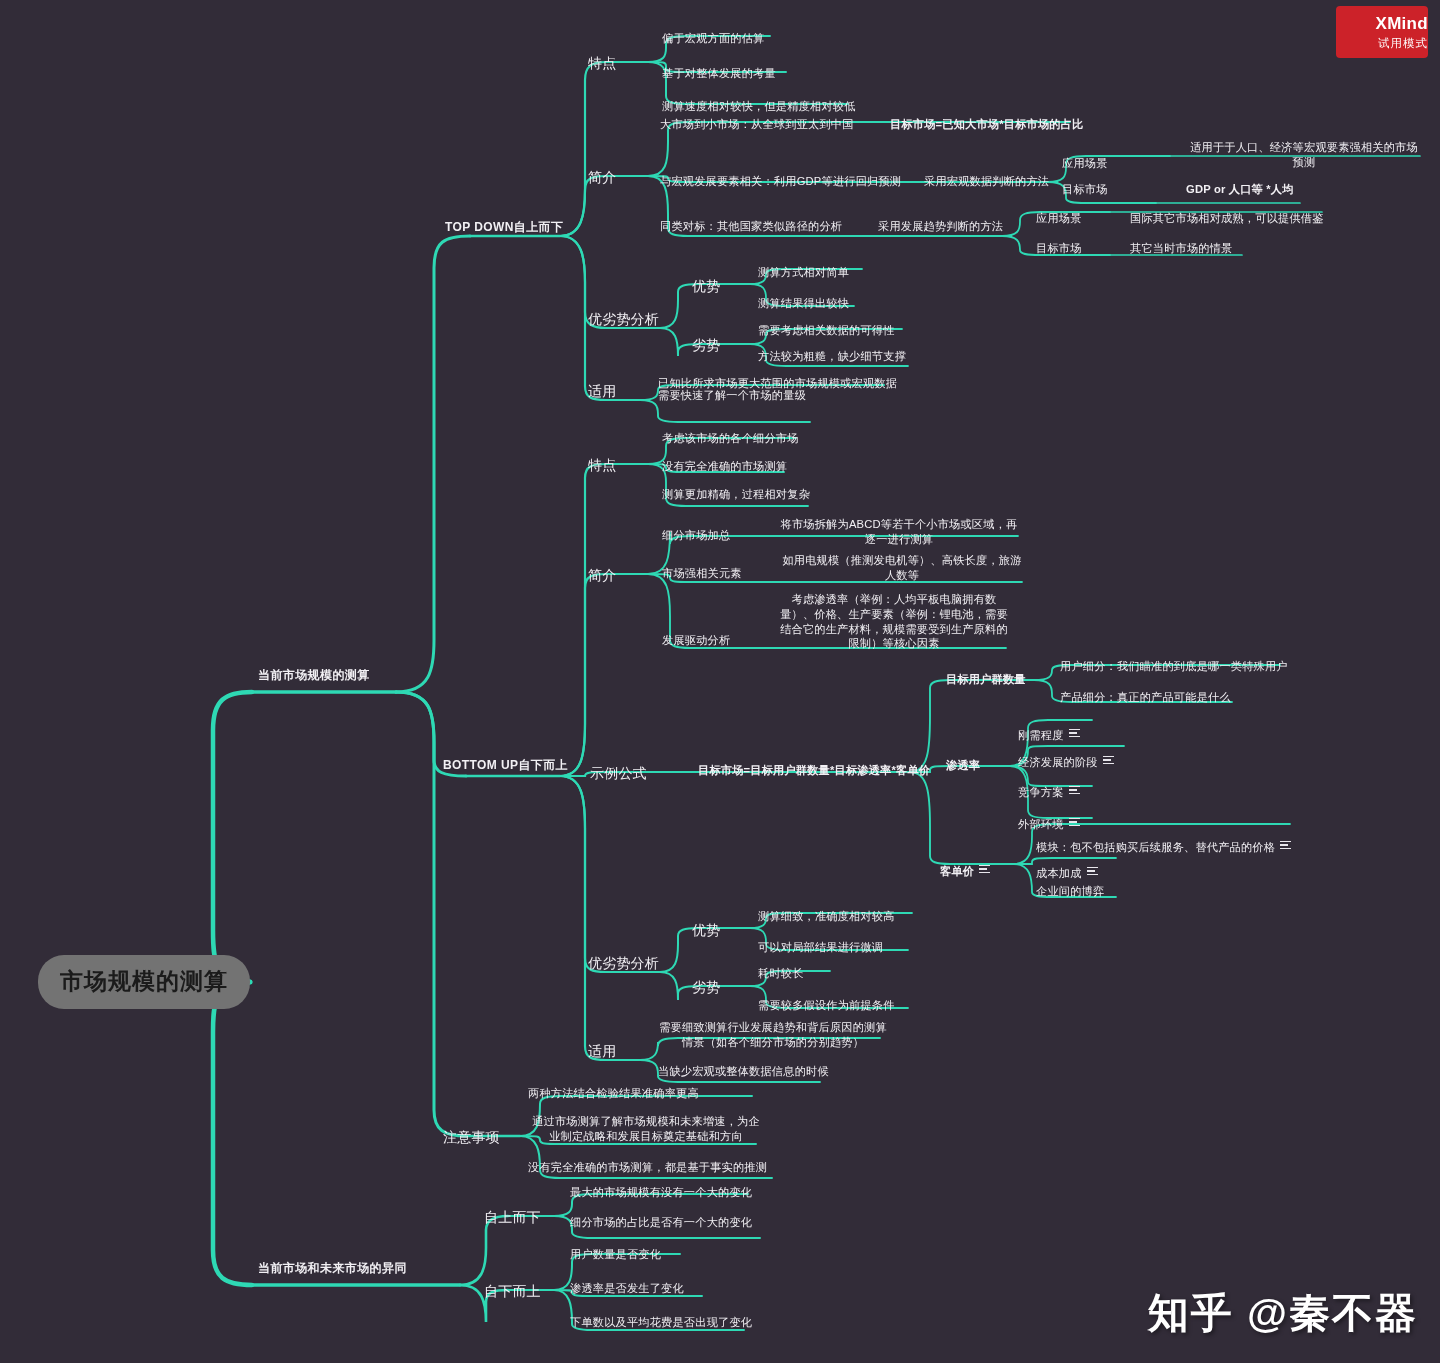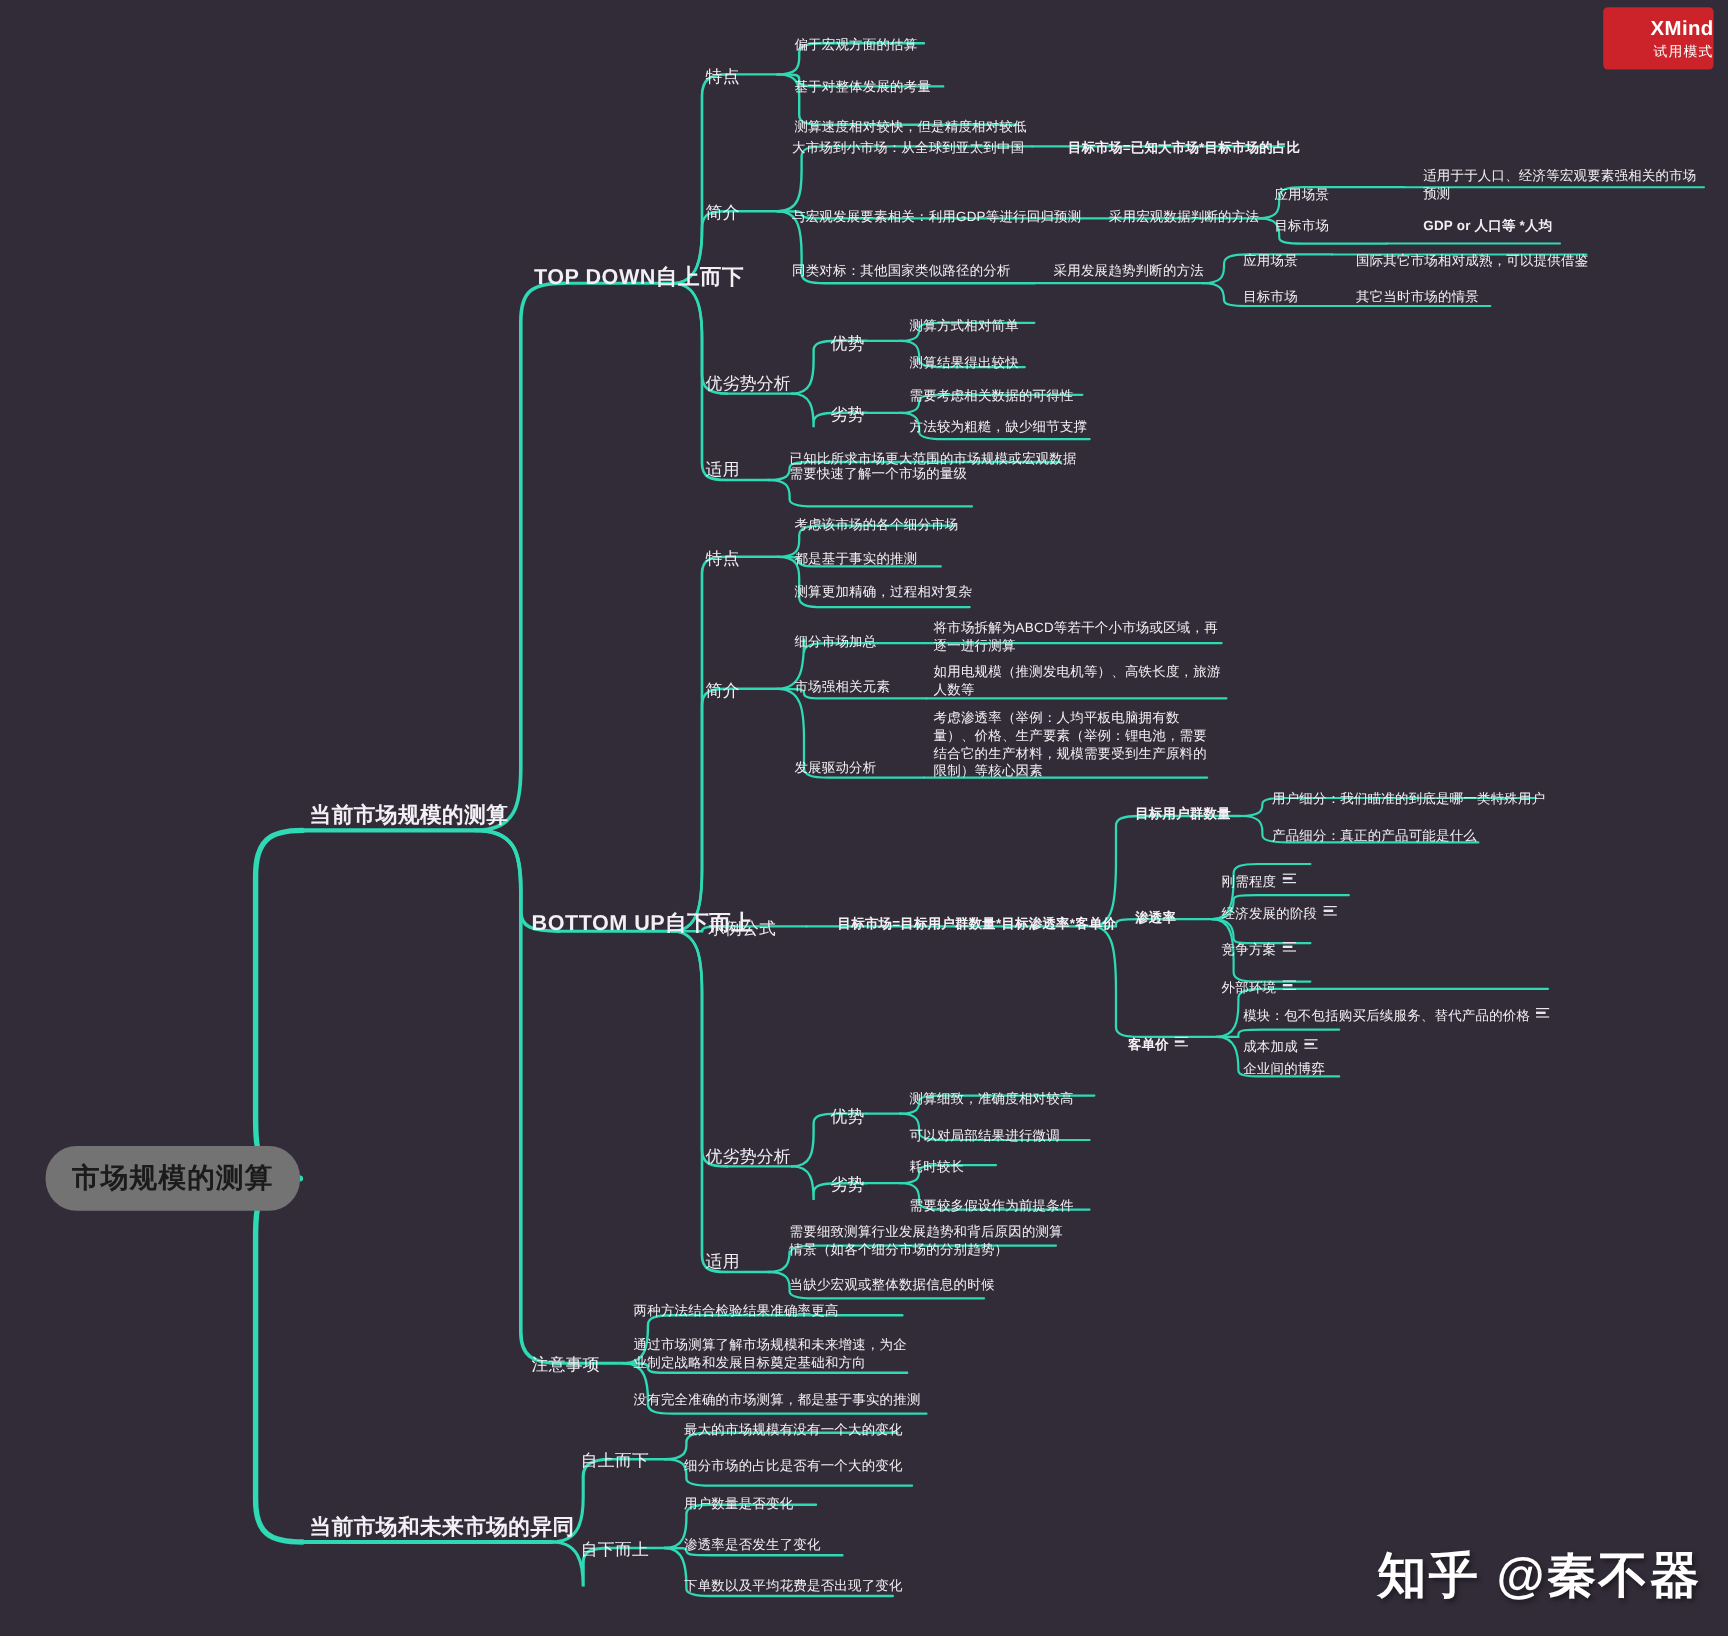--- a/index.html
+++ b/index.html
@@ -30,31 +30,32 @@
   .n-root {
     background: #737373;
     color: #1b1b1b;
     font-size: 23px;
     font-weight: bold;
     padding: 11px 22px 13px 22px;
     border-radius: 26px;
     letter-spacing: 1px;
   }
   .n-main {            
-    font-size: 18px;
+    font-size: 12px;
     font-weight: bold;
     letter-spacing: 0.4px;
   }
   .n-sub {             
     font-size: 14px;
     font-weight: normal;
   }
   .n-leaf {
     font-size: 11.2px;
     font-weight: normal;
+    text-align: center;
   }
   .n-bold { font-weight: bold; }
   .noteicon {
     display: inline-block;
     width: 11px; height: 9px;
     margin-left: 5px;
     position: relative;
     vertical-align: 1px;
   }
   .noteicon i {
@@ -268,21 +269,21 @@
   <div class="node n-leaf" style="left:758px; top:349px;">方法较为粗糙，缺少细节支撑</div>
 
   <div class="node n-sub" style="left:588px; top:382px;">适用</div>
   <div class="node n-leaf" style="left:658px; top:376px;">已知比所求市场更大范围的市场规模或宏观数据</div>
   <div class="node n-leaf" style="left:658px; top:389px;font-family:Liberation Mono, monospace;">需要快速了解一个市场的量级</div>
 
   <div class="node n-main" style="left:443px; top:758px;">BOTTOM UP自下而上</div>
 
   <div class="node n-sub" style="left:588px; top:456px;">特点</div>
   <div class="node n-leaf" style="left:662px; top:431px;">考虑该市场的各个细分市场</div>
-  <div class="node n-leaf" style="left:662px; top:459px;">都是基于事实的推测</div>
+  <div class="node n-leaf" style="left:662px; top:459px;">没有完全准确的市场测算</div>
   <div class="node n-leaf" style="left:662px; top:487px;">测算更加精确，过程相对复杂</div>
 
   <div class="node n-sub" style="left:588px; top:566px;">简介</div>
   <div class="node n-leaf" style="left:662px; top:528px;">细分市场加总</div>
   <div class="node n-leaf" style="left:778px; top:517px; width:242px;">将市场拆解为ABCD等若干个小市场或区域，再逐一进行测算</div>
   <div class="node n-leaf" style="left:662px; top:566px;">市场强相关元素</div>
   <div class="node n-leaf" style="left:778px; top:553px; width:248px;">如用电规模（推测发电机等）、高铁长度，旅游人数等</div>
   <div class="node n-leaf" style="left:662px; top:633px;">发展驱动分析</div>
   <div class="node n-leaf" style="left:778px; top:592px; width:232px;">考虑渗透率（举例：人均平板电脑拥有数量）、价格、生产要素（举例：锂电池，需要结合它的生产材料，规模需要受到生产原料的限制）等核心因素</div>
 

